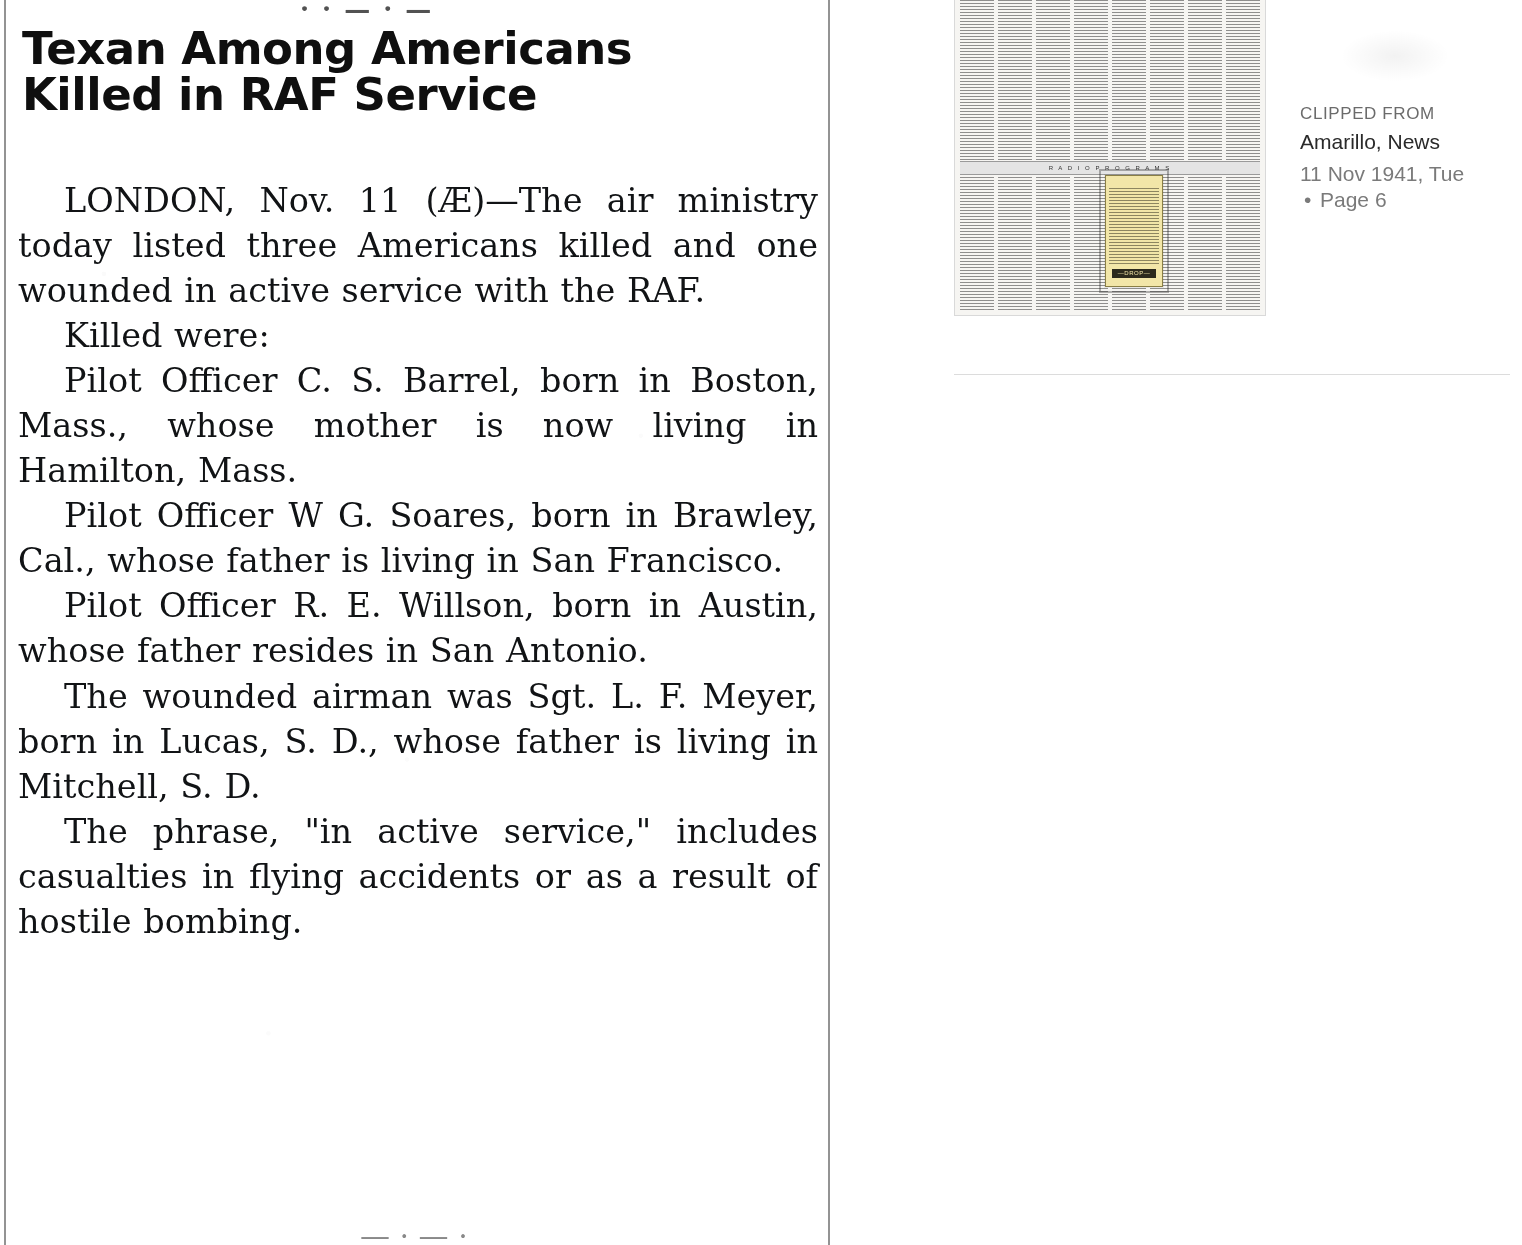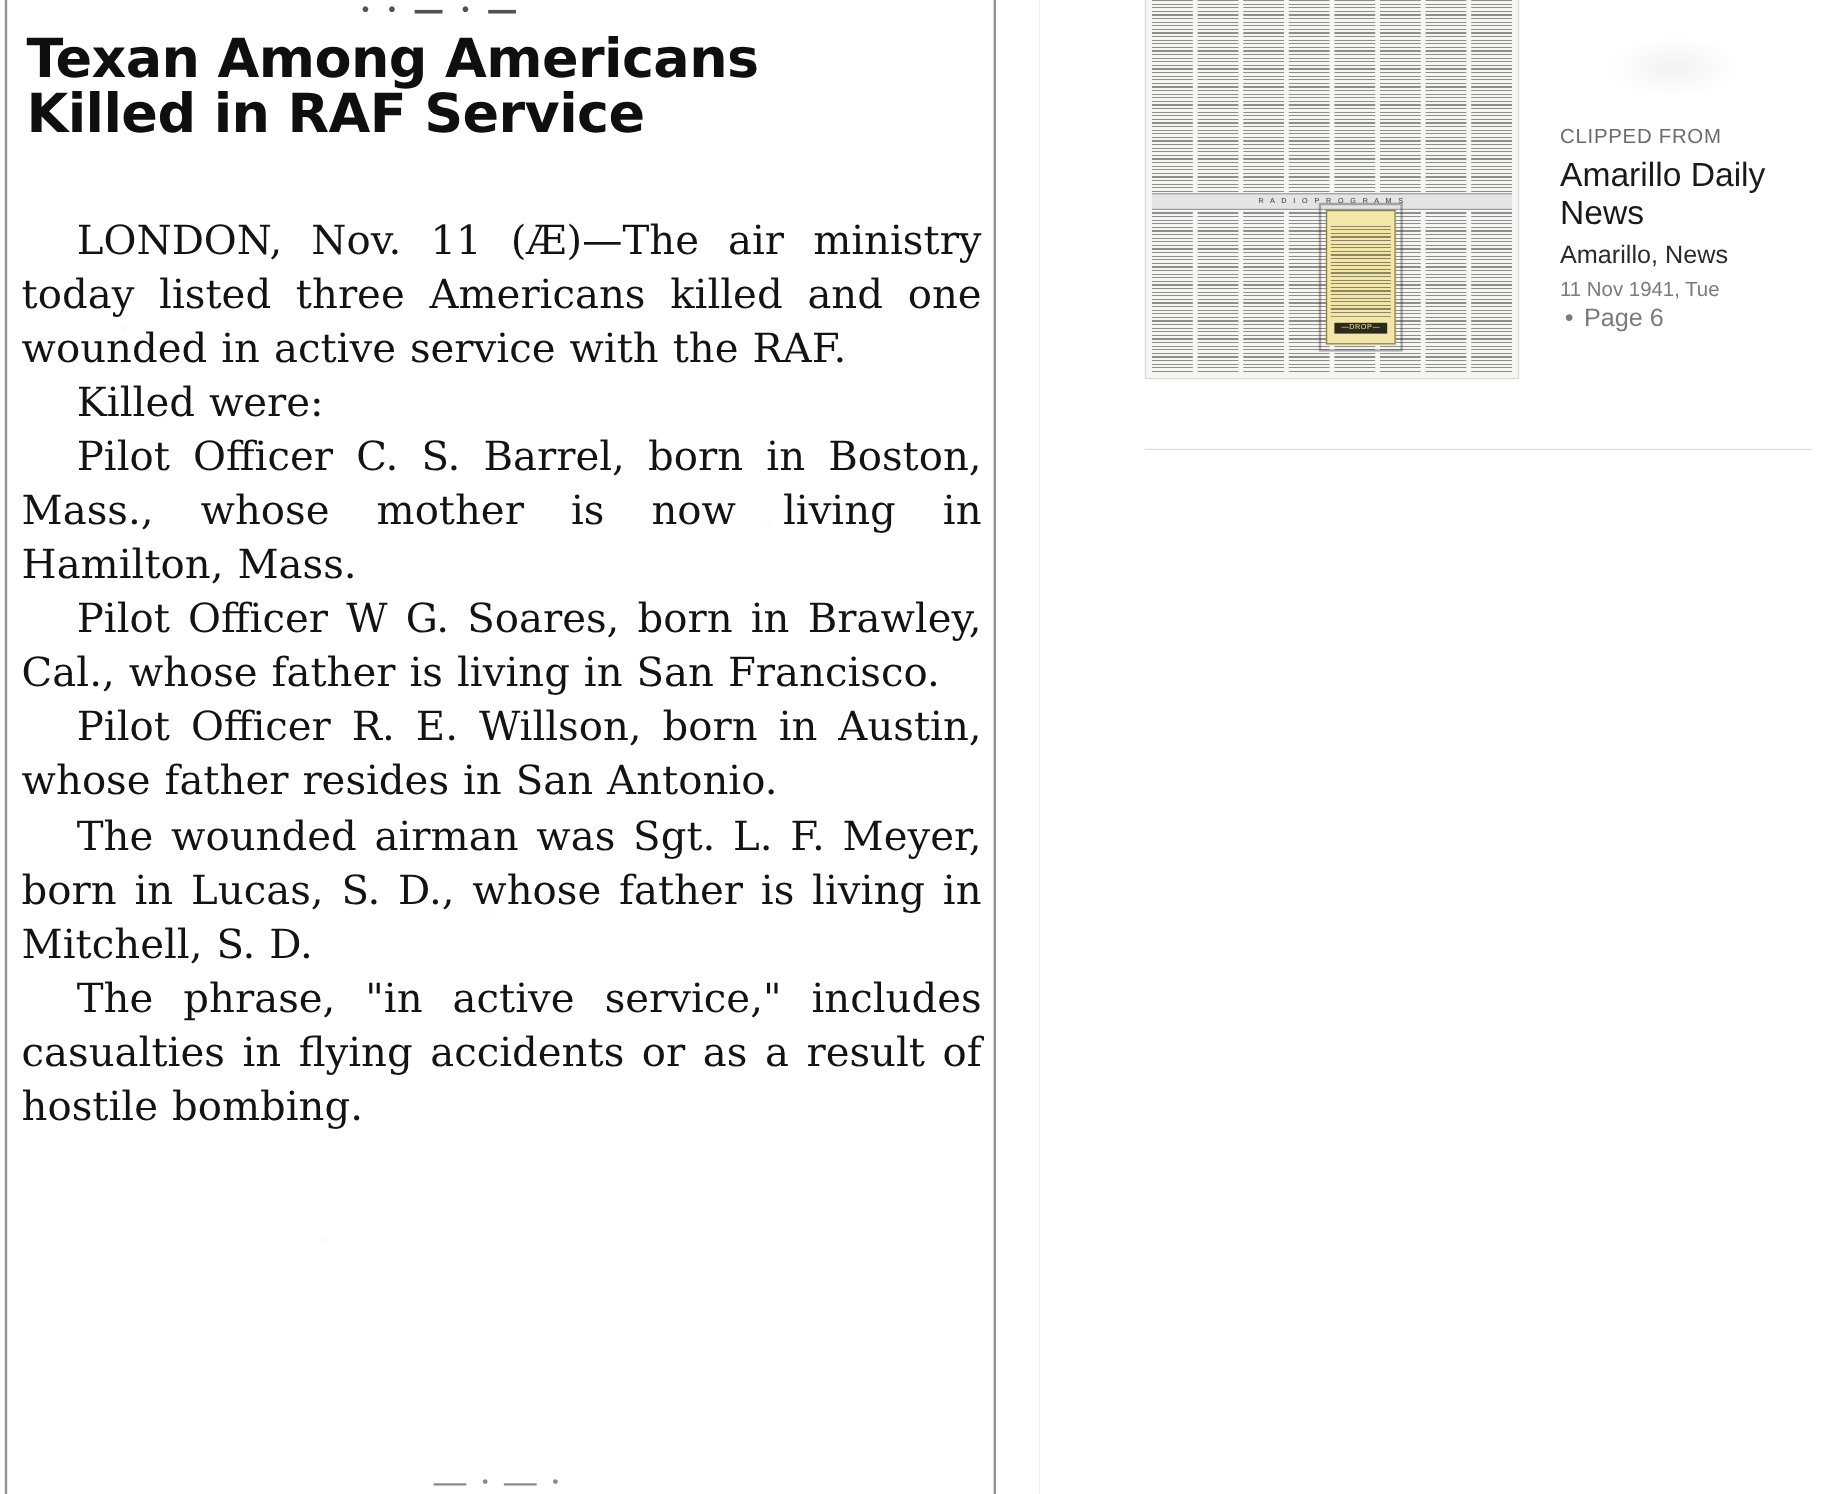--- a/index.html
+++ b/index.html
@@ -9,21 +9,21 @@
     width: 1522px;
     height: 1245px;
     overflow: hidden;
     font-family: "Liberation Sans", sans-serif;
   }
 
   #app {
     position: relative;
     width: 1522px;
     height: 1245px;
-    background: #a3a3a3;
+    background: #0c4a6e;
   }
 
   
   .clip-pane {
     position: absolute;
     left: 0;
     top: 0;
     width: 866px;
     height: 1245px;
     background: #ffffff;
@@ -245,21 +245,21 @@
     line-height: 1.16;
     color: #1a1a1a;
     margin-bottom: 6px;
   }
   .meta-place {
     font-size: 21px;
     color: #2a2a2a;
     margin-bottom: 6px;
   }
   .meta-date {
-    font-size: 17px;
+    font-size: 21px;
     color: #7a7a7a;
     line-height: 1.35;
   }
   .meta-page {
     font-size: 21px;
     color: #7a7a7a;
     padding-left: 20px;
     position: relative;
   }
   .meta-page .bullet {
@@ -340,21 +340,20 @@
         <div class="thumb-ad">
           <div class="ad-lines"></div>
           <div class="ad-drop">—DROP—</div>
         </div>
         <div class="thumb-highlight"></div>
       </div>
     </div>
 
     <div class="meta">
       <div class="meta-label">CLIPPED FROM</div>
-      <div class="meta-title">Amarillo Daily News</div>
       <div class="meta-place">Amarillo, News</div>
       <div class="meta-date">11 Nov 1941, Tue</div>
       <div class="meta-page">
         <span class="bullet">•</span>
         <span>Page 6</span>
       </div>
     </div>
 
     <div class="rail-divider"></div>
   </div>

